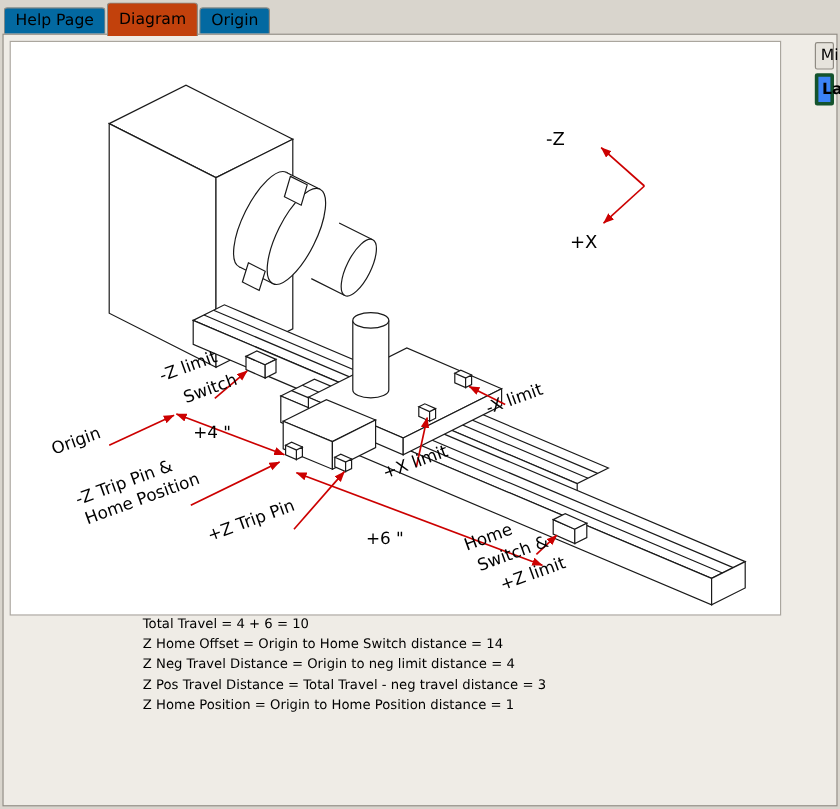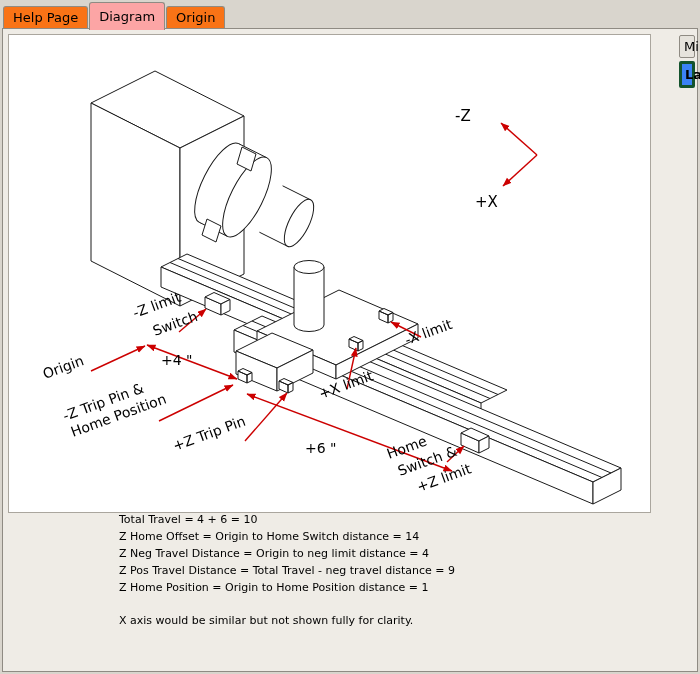--- a/index.html
+++ b/index.html
@@ -8,25 +8,25 @@
     background:#d9d5cd;
     font-family:"DejaVu Sans","Liberation Sans",sans-serif;
     color:#000;
   }
   .tabbar{
     position:absolute;top:0;left:0;right:0;height:29px;
     display:flex;align-items:flex-end;padding-left:3px;gap:1px;
   }
   .tab{
     height:22px;line-height:22px;padding:0 9px;font-size:13px;
-    background:#f97316;border:1px solid #8f8b83;border-bottom:none;
+    background:#0369a1;border:1px solid #8f8b83;border-bottom:none;
     border-radius:3px 3px 0 0;white-space:nowrap;cursor:default;
   }
   .tab.active{
-    height:27px;line-height:27px;background:#fca5a5;
+    height:27px;line-height:27px;background:#c2410c;
     position:relative;z-index:3;margin-bottom:-1px;
   }
   .frame{
     position:absolute;left:2px;right:2px;top:28px;bottom:2px;
     background:#efece6;border:1px solid #8f8b83;z-index:1;
   }
   .canvas{
     position:absolute;left:5px;top:5px;width:641px;height:477px;
     background:#ffffff;border:1px solid #aaa69e;
   }
@@ -189,20 +189,19 @@
 
     <div class="sidebtns">
       <div class="sidebtn">Mill</div>
       <div class="sidebtn selected">Lathe</div>
     </div>
 
     <div class="notes">
       <div>Total Travel = 4 + 6 = 10</div>
       <div>Z Home Offset = Origin to Home Switch distance = 14</div>
       <div>Z Neg Travel Distance = Origin to neg limit distance = 4</div>
-      <div>Z Pos Travel Distance = Total Travel - neg travel distance = 9</div>
+      <div>Z Pos Travel Distance = Total Travel - neg travel distance = 3</div>
       <div>Z Home Position = Origin to Home Position distance = 1</div>
       <div class="gap"></div>
-      <div>X axis would be similar but not shown fully for clarity.</div>
     </div>
 
   </div>
 </div>
 
 </body></html>

